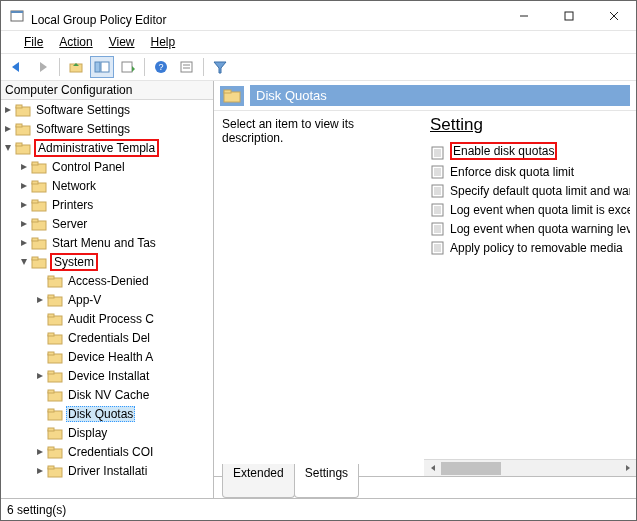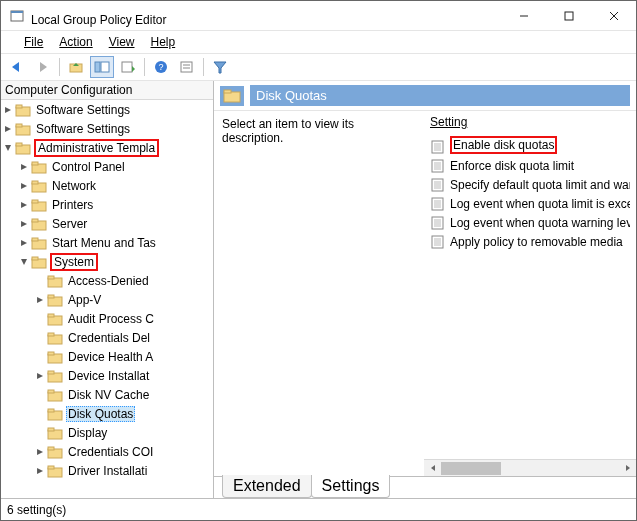--- a/index.html
+++ b/index.html
@@ -28,31 +28,31 @@
   .node.sel .lbl { background: #cde6f7; border: 1px dotted #3399ff; padding: 0 1px; }
   .redbox { border: 2px solid #e11; padding: 0 1px; }
   .indent { display: inline-block; }
   .right { flex: 1; display: flex; flex-direction: column; min-width: 0; }
   .rhead { display: flex; align-items: center; background: #fff; padding: 4px 6px; gap: 6px; }
   .rhead .foldericon { width: 24px; height: 20px; background:#7aa7d9; display:flex; align-items:center; justify-content:center;}
   .rtitle { font-size: 13px; background: #7aa7d9; color:#fff; flex:1; padding:3px 6px; }
   .rmain { flex: 1; display: flex; min-height: 0; border-top: 1px solid #e5e5e5; }
   .rdesc { width: 210px; padding: 6px 8px; font-size: 12px; }
   .rlist { flex: 1; display: flex; flex-direction: column; min-width: 0; }
-  .colhead { padding: 4px 6px 6px 6px; font-size: 12px; text-decoration: underline; }
+  .colhead { padding: 4px 6px 6px 6px; font-size: 17px; text-decoration: underline; }
   .items { padding: 0 6px; }
   .item { display: flex; align-items: flex-end; height: 19px; gap: 4px; white-space: nowrap; overflow: hidden; }
   .item .pic { width: 16px; height: 14px; flex-shrink: 0; }
   .item .txt { overflow: hidden; text-overflow: clip; }
   .hscroll { height: 17px; border-top: 1px solid #d9d9d9; display: flex; align-items: center; background: #f1f1f1; }
   .hscroll .arrow { width: 17px; height: 17px; display: flex; align-items:center; justify-content:center; }
   .hscroll .track { flex:1; height: 17px; position: relative; }
   .hscroll .thumb { position:absolute; left:0; top:2px; width:60px; height:13px; background:#c2c2c2; }
   .tabs { height: 22px; display: flex; align-items: flex-end; padding-left: 8px; border-top: 1px solid #bdbdbd; }
-  .tab { border: 1px solid #bdbdbd; border-top: none; padding: 2px 10px 2px 10px; font-size: 16px; background:#fff; margin-right:-1px; border-radius: 0 0 4px 4px; }
+  .tab { border: 1px solid #bdbdbd; border-top: none; padding: 2px 10px 17px 10px; font-size: 12px; background:#fff; margin-right:-1px; border-radius: 0 0 4px 4px; }
   .tab.inactive { background:#f4f4f4; }
   .statusbar { height: 22px; border-top: 1px solid #bdbdbd; display: flex; align-items: center; padding: 0 6px; font-size: 12px; }
   
   .tree::-webkit-scrollbar { width: 17px; }
   .tree::-webkit-scrollbar-thumb { background:#c2c2c2; }
   .tree::-webkit-scrollbar-track { background:#f1f1f1; }
 </style>
 </head>
 <body>
 

